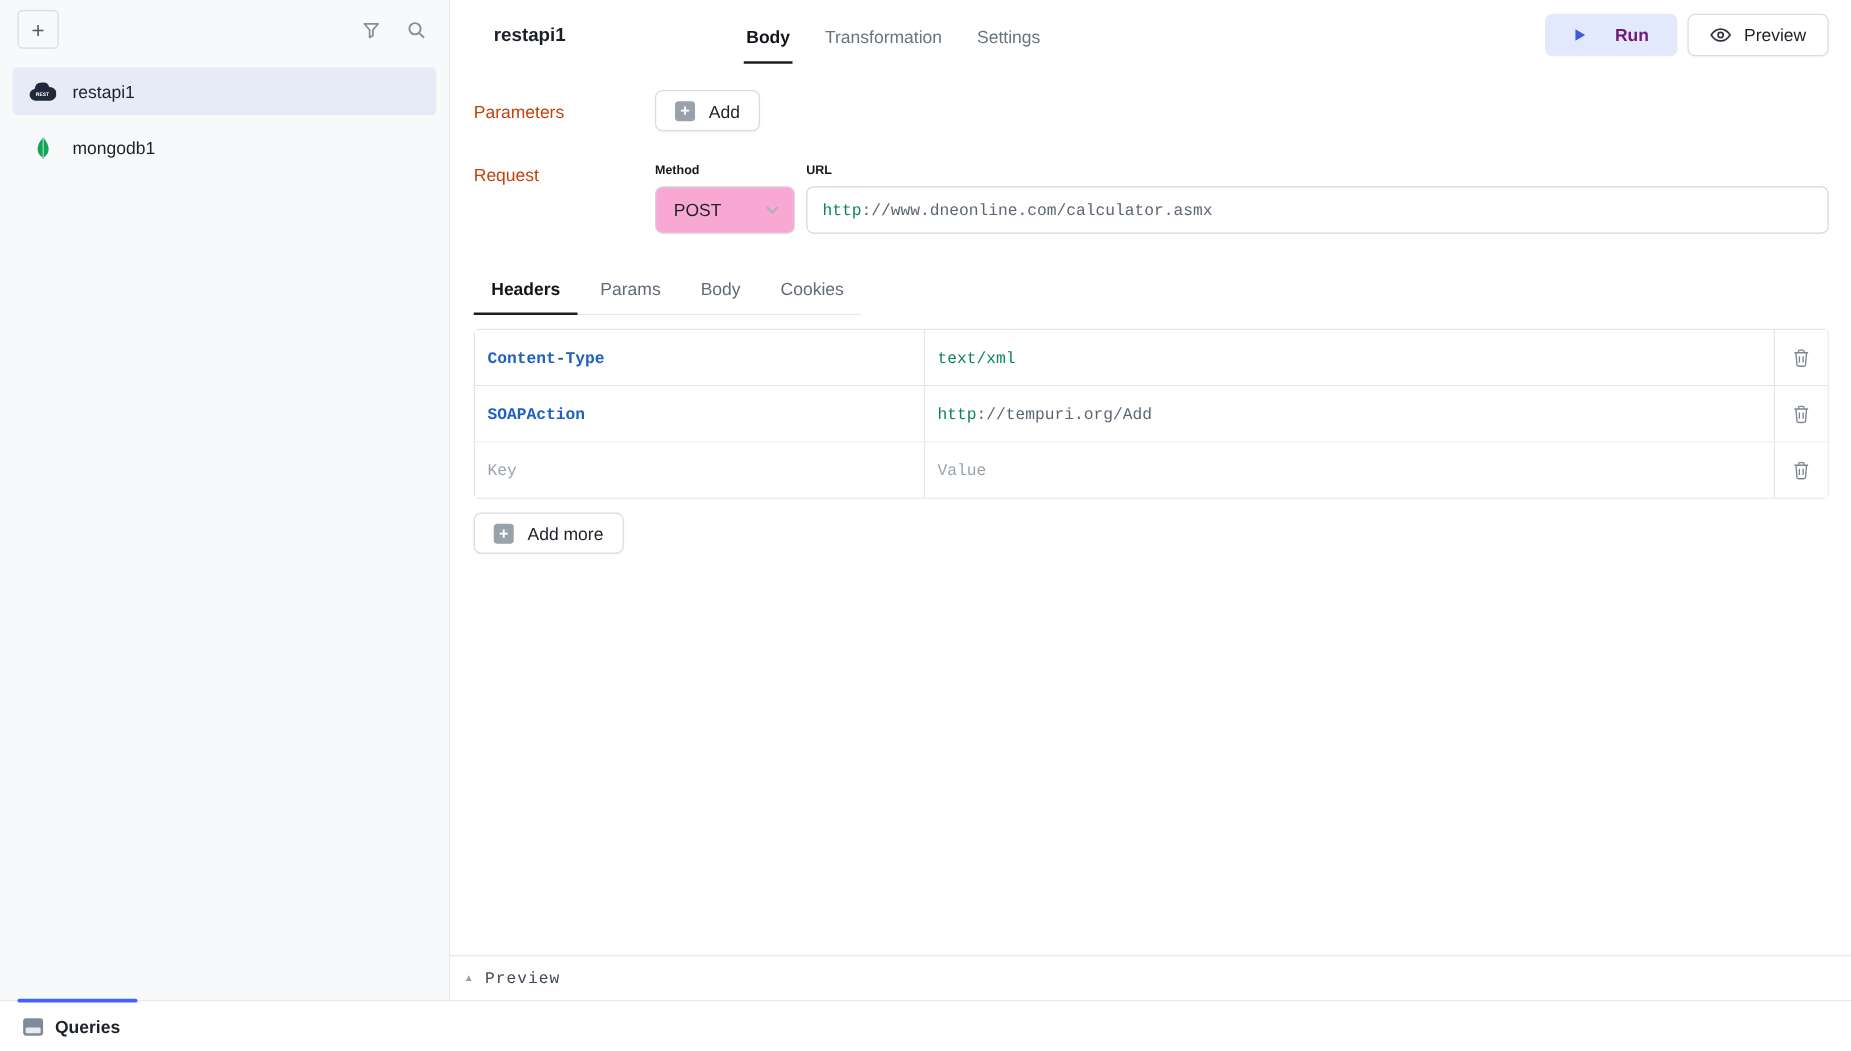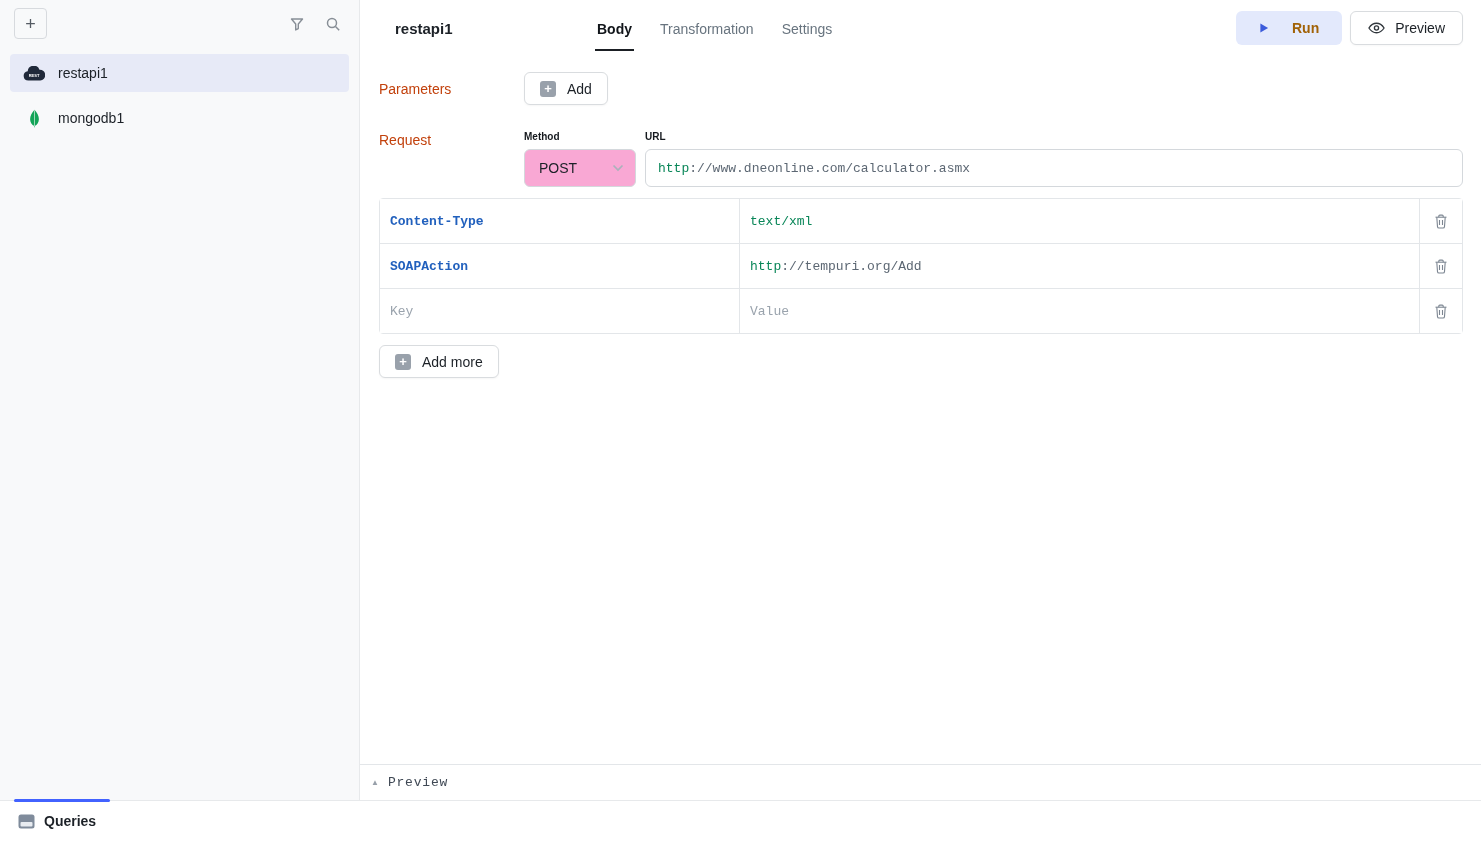--- a/index.html
+++ b/index.html
@@ -24,21 +24,21 @@
   .entity-icon { width: 24px; display: flex; justify-content: center; align-items: center; }
 
   
   .main { flex: 1; display: flex; flex-direction: column; min-width: 0; background: #fff; }
   .main-header { height: 56px; display: flex; align-items: center; padding: 0 18px 0 35px; flex: 0 0 56px; }
   .page-title { font-size: 15px; font-weight: 700; width: 200px; }
   .header-tabs { display: flex; gap: 24px; align-items: center; height: 100%; }
   .htab { font-size: 14px; color: #68747f; padding: 16px 2px 12px; border-bottom: 2px solid transparent; cursor: pointer; }
   .htab.active { color: #11151a; font-weight: 600; border-bottom-color: #1b1f24; }
   .header-actions { margin-left: auto; display: flex; gap: 8px; align-items: center; }
-  .run-btn { display: flex; align-items: center; gap: 23px; background: #e3e9fc; color: #a16207; border: none; border-radius: 6px; padding: 0 23px; height: 34px; font-size: 14px; font-weight: 600; cursor: pointer; }
+  .run-btn { display: flex; align-items: center; gap: 23px; background: #e3e9fc; color: #701a75; border: none; border-radius: 6px; padding: 0 23px; height: 34px; font-size: 14px; font-weight: 600; cursor: pointer; }
   .preview-btn { display: flex; align-items: center; gap: 10px; background: #fff; color: #1c2127; border: 1px solid #d9dcdf; border-radius: 6px; padding: 0 17px; height: 34px; font-size: 14px; font-weight: 500; cursor: pointer; box-shadow: 0 1px 2px rgba(0,0,0,0.03); }
 
   .setup-body { flex: 1; padding: 16px 18px 0 19px; overflow: hidden; }
   .param-row { display: flex; align-items: center; }
   .row-label { width: 145px; font-size: 14px; color: #c2410c; }
   .btn-light { display: inline-flex; align-items: center; gap: 11px; height: 33px; padding: 0 15px; background: #fff; border: 1px solid #d9dcdf; border-radius: 6px; font-size: 14px; color: #1c2127; cursor: pointer; box-shadow: 0 1px 2px rgba(0,0,0,0.04); }
   .plus-badge { width: 16px; height: 16px; border-radius: 3px; background: #99a1ab; color: #fff; font-size: 13px; line-height: 15px; text-align: center; font-weight: 700; display: inline-block; }
 
   .request-row { display: flex; margin-top: 26px; align-items: flex-start; }
   .request-row .row-label { padding-top: 1px; }
@@ -167,20 +167,26 @@
             </div>
           </div>
           <div class="field-col url-col">
             <div class="field-label">URL</div>
             <div class="url-field">
               <span class="code-field"><span class="c-green">http</span><span class="c-gray">://www.dneonline.com/calculator.asmx</span></span>
             </div>
           </div>
         </div>
 
+        <div class="subtabs">
+          <div class="subtab active">Headers</div>
+          <div class="subtab">Params</div>
+          <div class="subtab">Body</div>
+          <div class="subtab">Cookies</div>
+        </div>
 
         <div class="kv-table">
           <div class="kv-row">
             <div class="kv-key">
                 <span class="code-field"><span class="c-blue">Content-Type</span></span>
               </div>
             <div class="kv-value">
                 <span class="code-field"><span class="c-green">text/xml</span></span>
               </div>
             <div class="kv-del">

